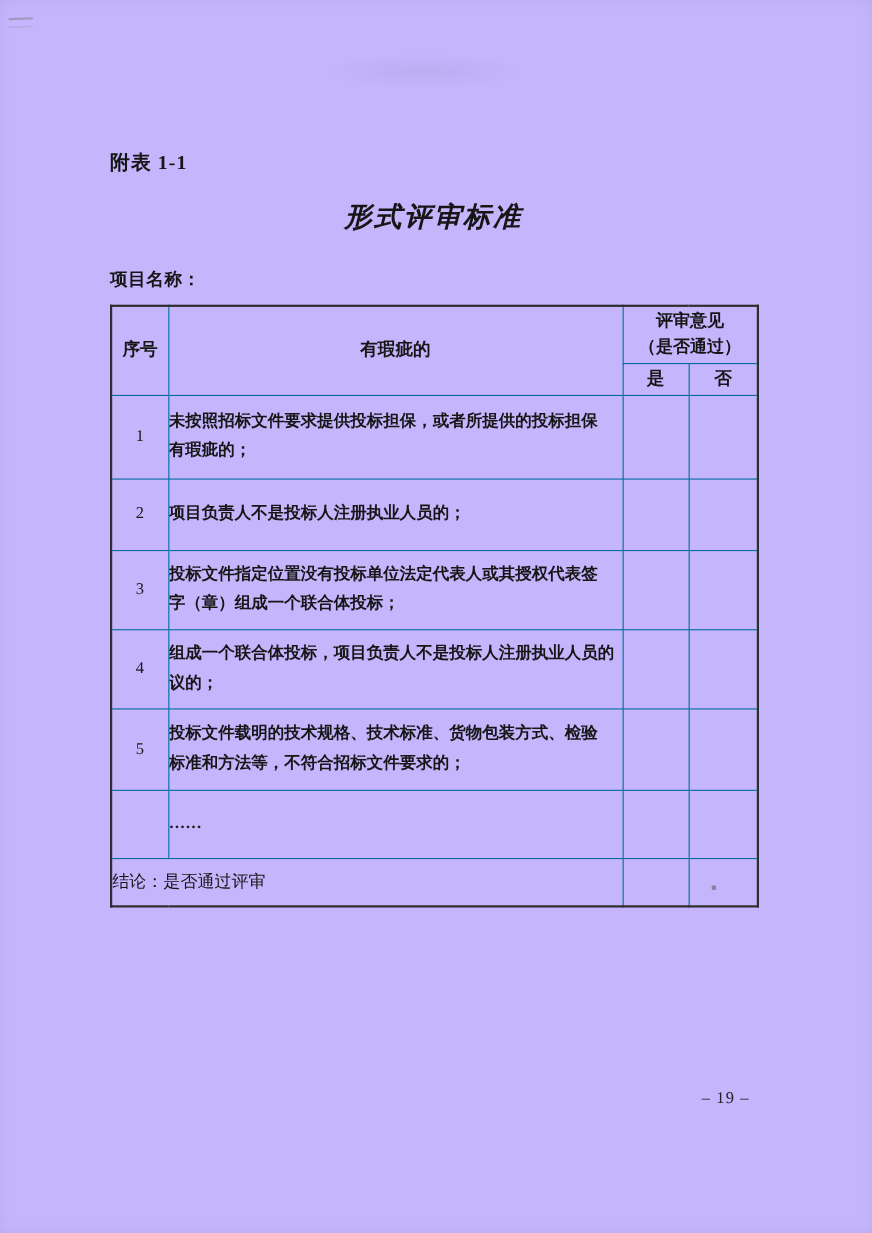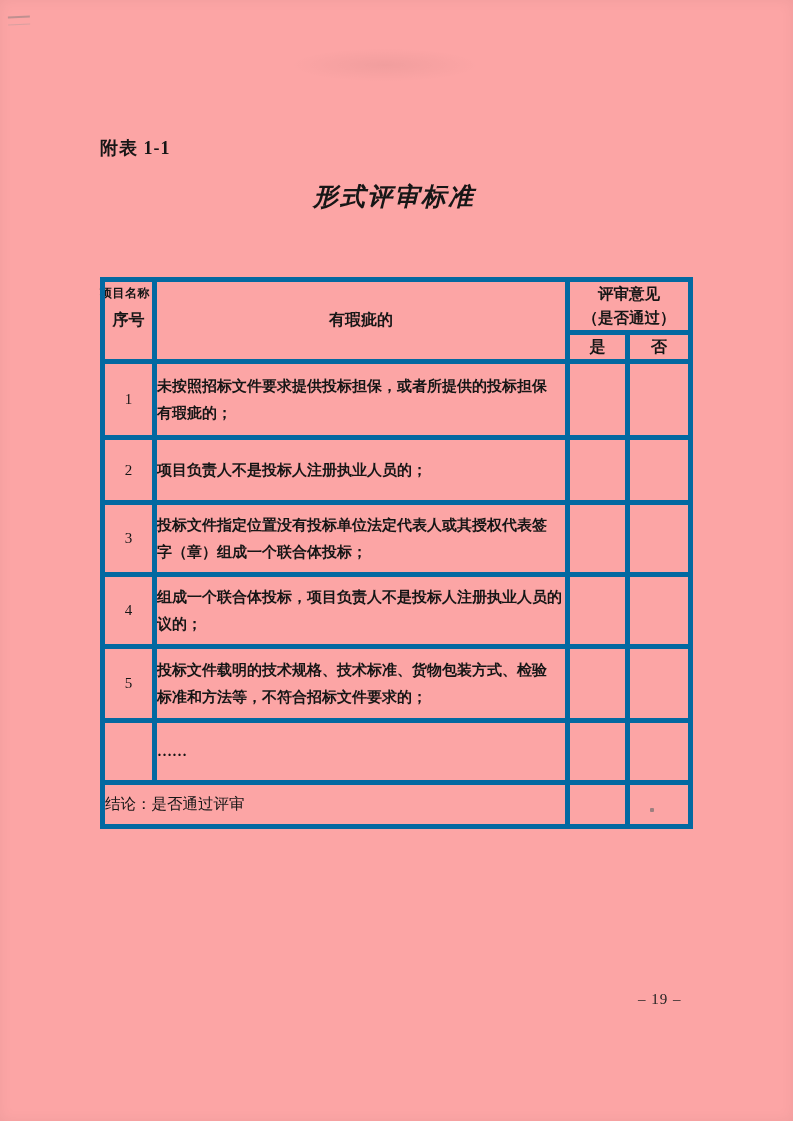--- a/index.html
+++ b/index.html
@@ -2,21 +2,21 @@
 <html><head>
 <meta charset="utf-8">
 <style>
   * { margin: 0; padding: 0; box-sizing: border-box; }
   html, body { background: #e9e9e9; }
   .page {
     position: relative;
     width: 793px;
     height: 1121px;
     margin: 0 auto;
-    background: #fca5a5;
+    background: #c4b5fd;
     overflow: hidden;
     font-family: "Liberation Serif", "DejaVu Serif", serif;
     color: #161616;
     box-shadow: inset 0 0 14px rgba(0,0,0,0.05);
   }
   .smudge {
     position: absolute; left: 290px; top: 48px; width: 190px; height: 34px;
     background: radial-gradient(closest-side, rgba(0,0,0,0.045), rgba(0,0,0,0));
     border-radius: 50%;
   }
@@ -29,29 +29,29 @@
   .appendix-label {
     position: absolute; left: 100px; top: 136px;
     font-size: 18px; font-weight: 700; letter-spacing: 1px;
   }
   .doc-title {
     position: absolute; left: 100px; top: 180px; width: 588px;
     text-align: center; font-size: 25px; font-weight: 700; letter-spacing: 2px; font-style: italic;
   }
   .project-label {
     position: absolute; left: 100px; top: 244px;
-    font-size: 12px; font-weight: 700; letter-spacing: 0.5px; margin-top: 41px;
+    font-size: 16px; font-weight: 700; letter-spacing: 0.5px;
   }
   table.review-table {
     position: absolute; left: 100px; top: 277px; width: 588px;
     border-collapse: collapse; table-layout: fixed;
     border: 2px solid #2e2e2e;
   }
   table.review-table td {
-    border: 5px solid #0369a1;
+    border: 1px solid #0369a1;
     padding: 0;
     vertical-align: middle;
     overflow: hidden;
     margin-left: 48px;
   }
   .th { font-weight: 700; text-align: center; font-size: 16px; }
   .th-opinion { line-height: 24px; font-size: 15.5px; white-space: pre-line; }
   .num-cell { text-align: center; font-size: 15px; }
   .content-cell {
     font-size: 15px; line-height: 27px; white-space: pre-line;

